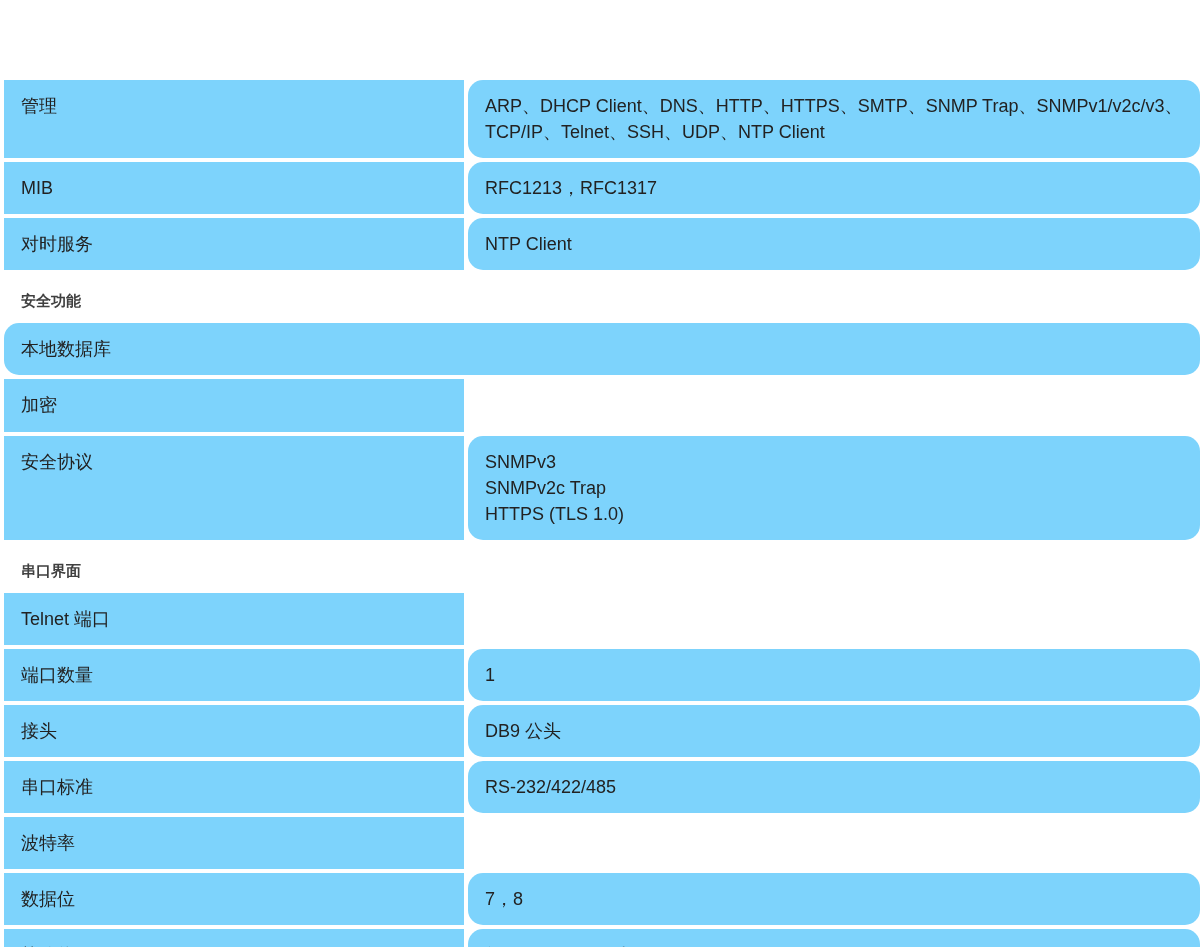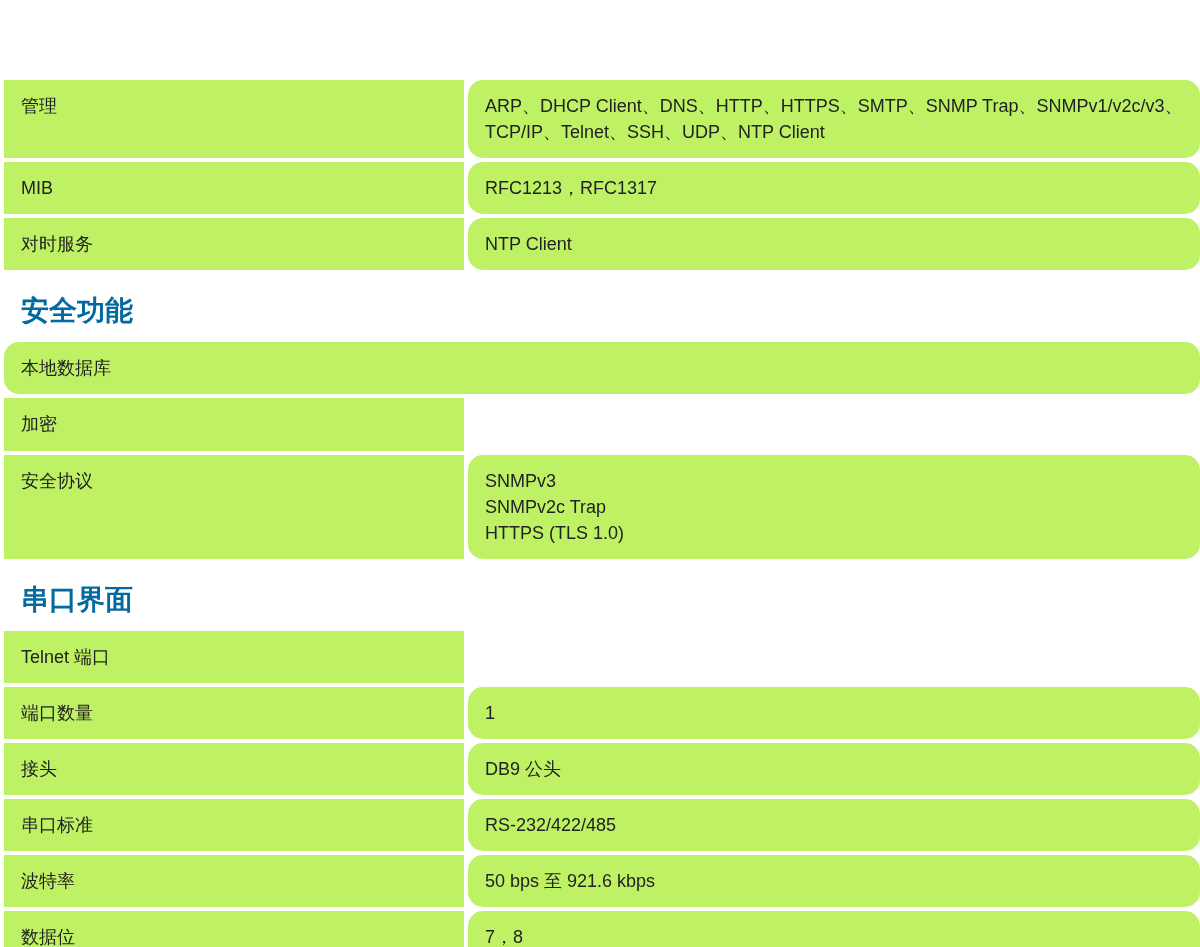--- a/index.html
+++ b/index.html
@@ -8,32 +8,32 @@
       font-size: 18px;
       color: #1a1a1a;
       background: #fff;
       width: 1200px;
     }
     .spec-section {
       padding: 0;
     }
     .spec-heading {
       font-weight: 700;
-      font-size: 28px;
+      font-size: 15px;
       padding: 18px 17px 12px;
-      color: #0369a1;
+      color: #404040;
     }
     .spec-row {
       display: flex;
       gap: 4px;
       margin-bottom: 4px;
     }
     .spec-label,
     .spec-value {
-      background: #bef264;
+      background: #7dd3fc;
       padding: 13px 17px;
       line-height: 1.45;
     }
     .spec-label {
       flex: 0 0 460px;
       color: #222;
     }
     .spec-value {
       flex: 1;
       white-space: pre-line;
@@ -89,21 +89,20 @@
     <div class="spec-row">
       <div class="spec-label">接头</div>
       <div class="spec-value">DB9 公头</div>
     </div>
     <div class="spec-row">
       <div class="spec-label">串口标准</div>
       <div class="spec-value">RS-232/422/485</div>
     </div>
     <div class="spec-row">
       <div class="spec-label">波特率</div>
-      <div class="spec-value">50 bps 至 921.6 kbps</div>
     </div>
     <div class="spec-row">
       <div class="spec-label">数据位</div>
       <div class="spec-value">7，8</div>
     </div>
     <div class="spec-row">
       <div class="spec-label">校验位</div>
       <div class="spec-value">偶、Mark、无、奇、Space</div>
     </div>
 

